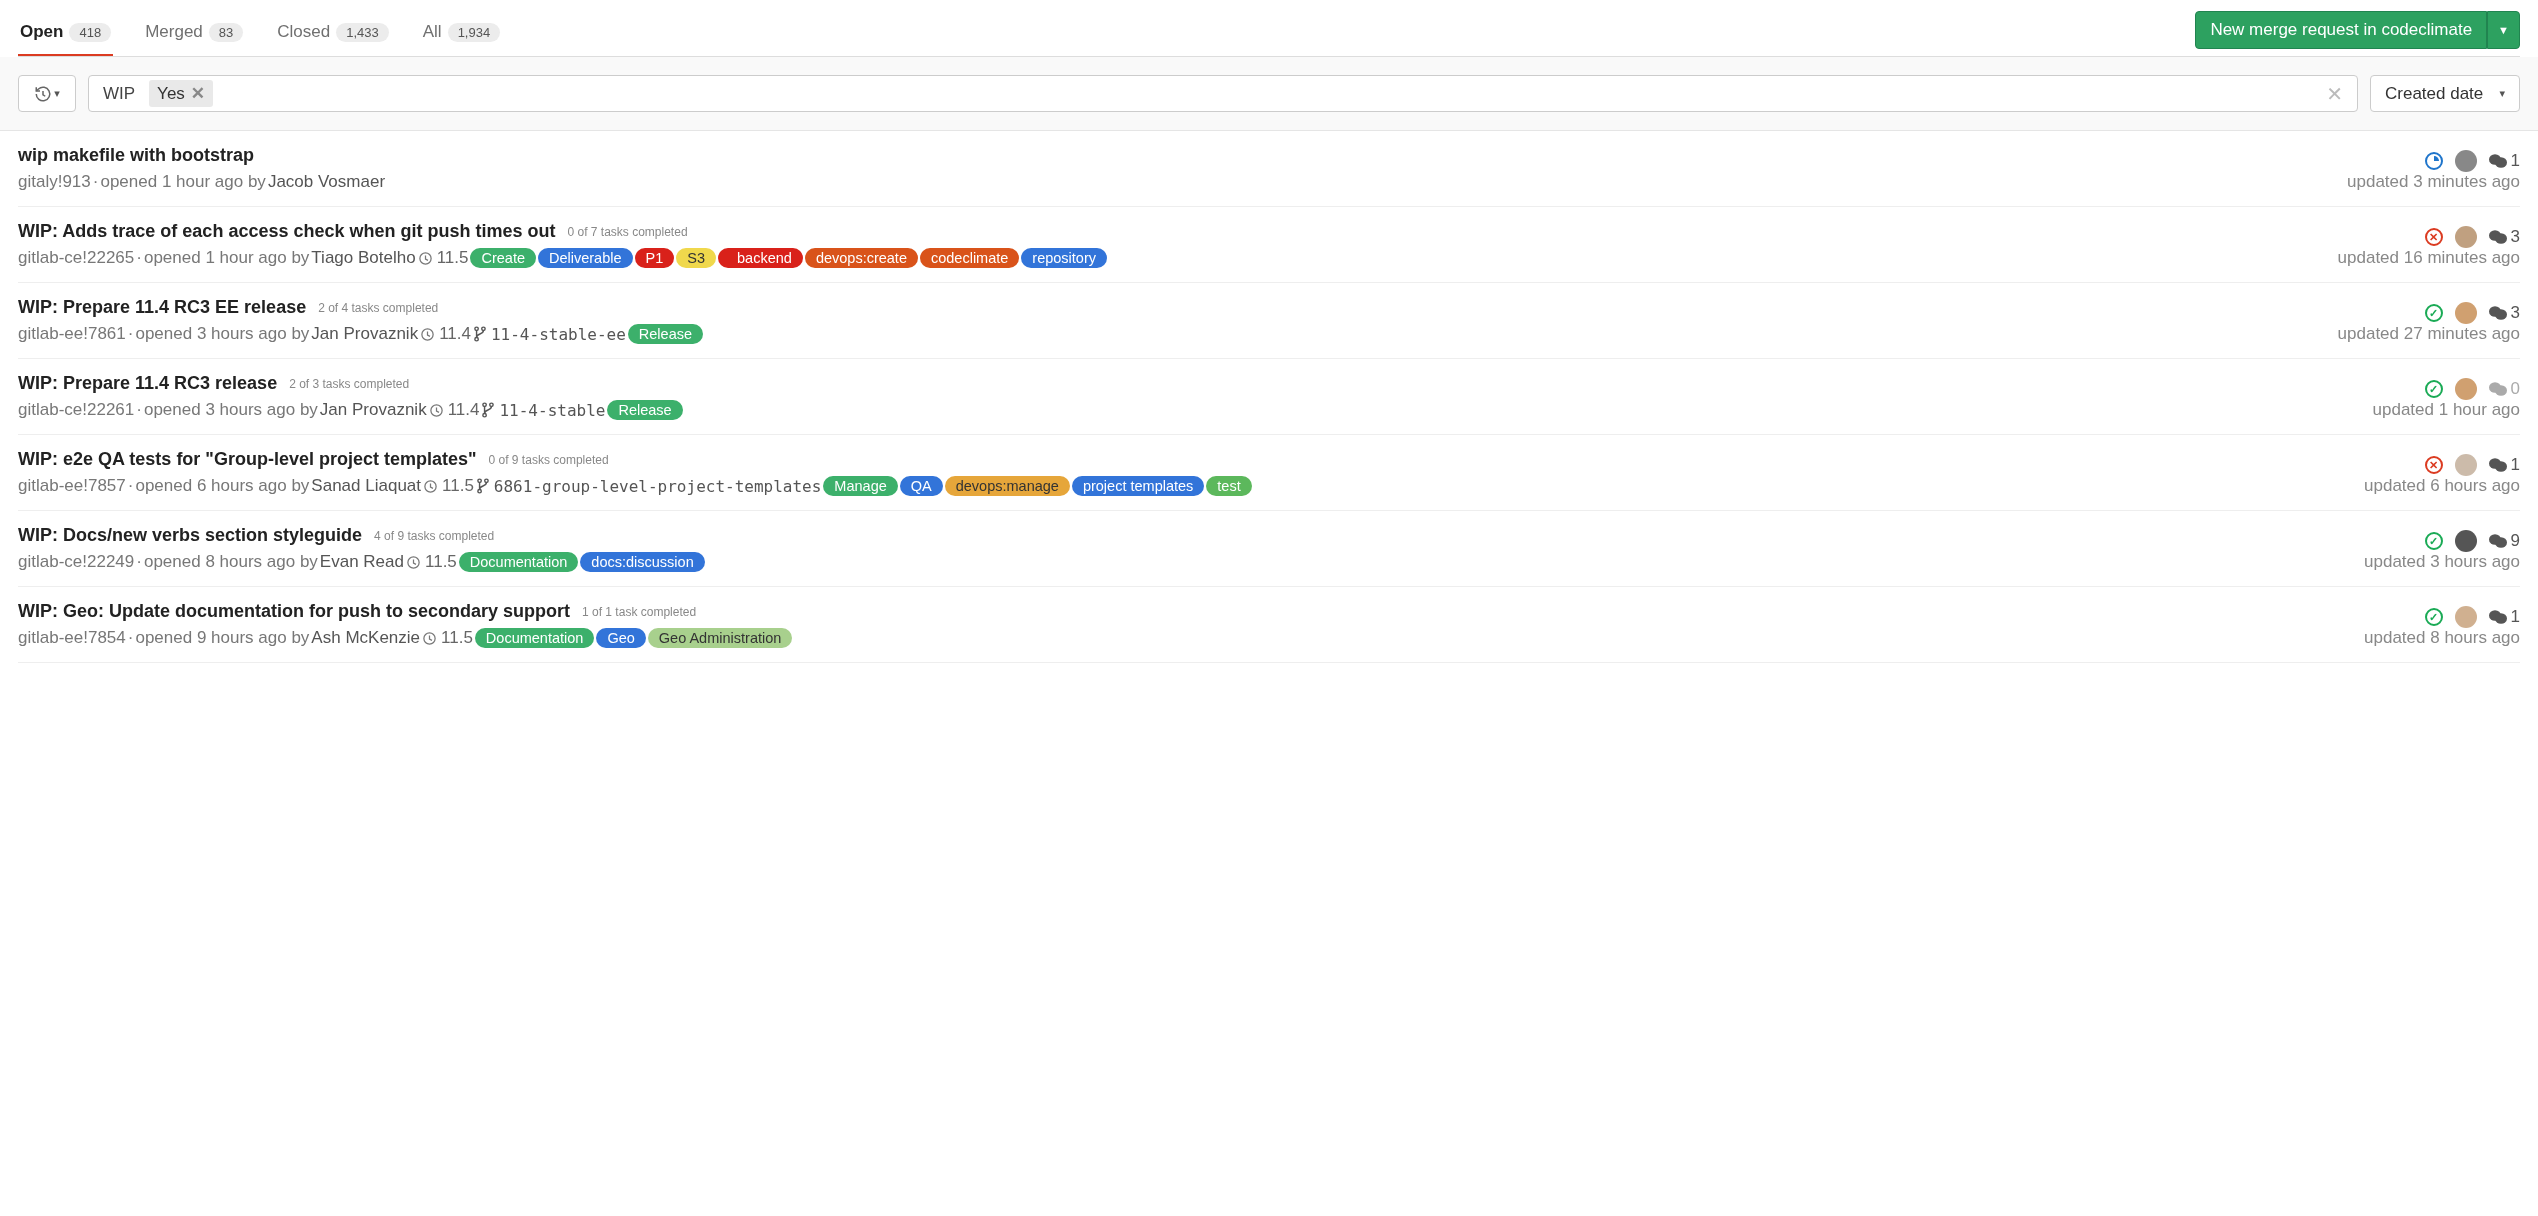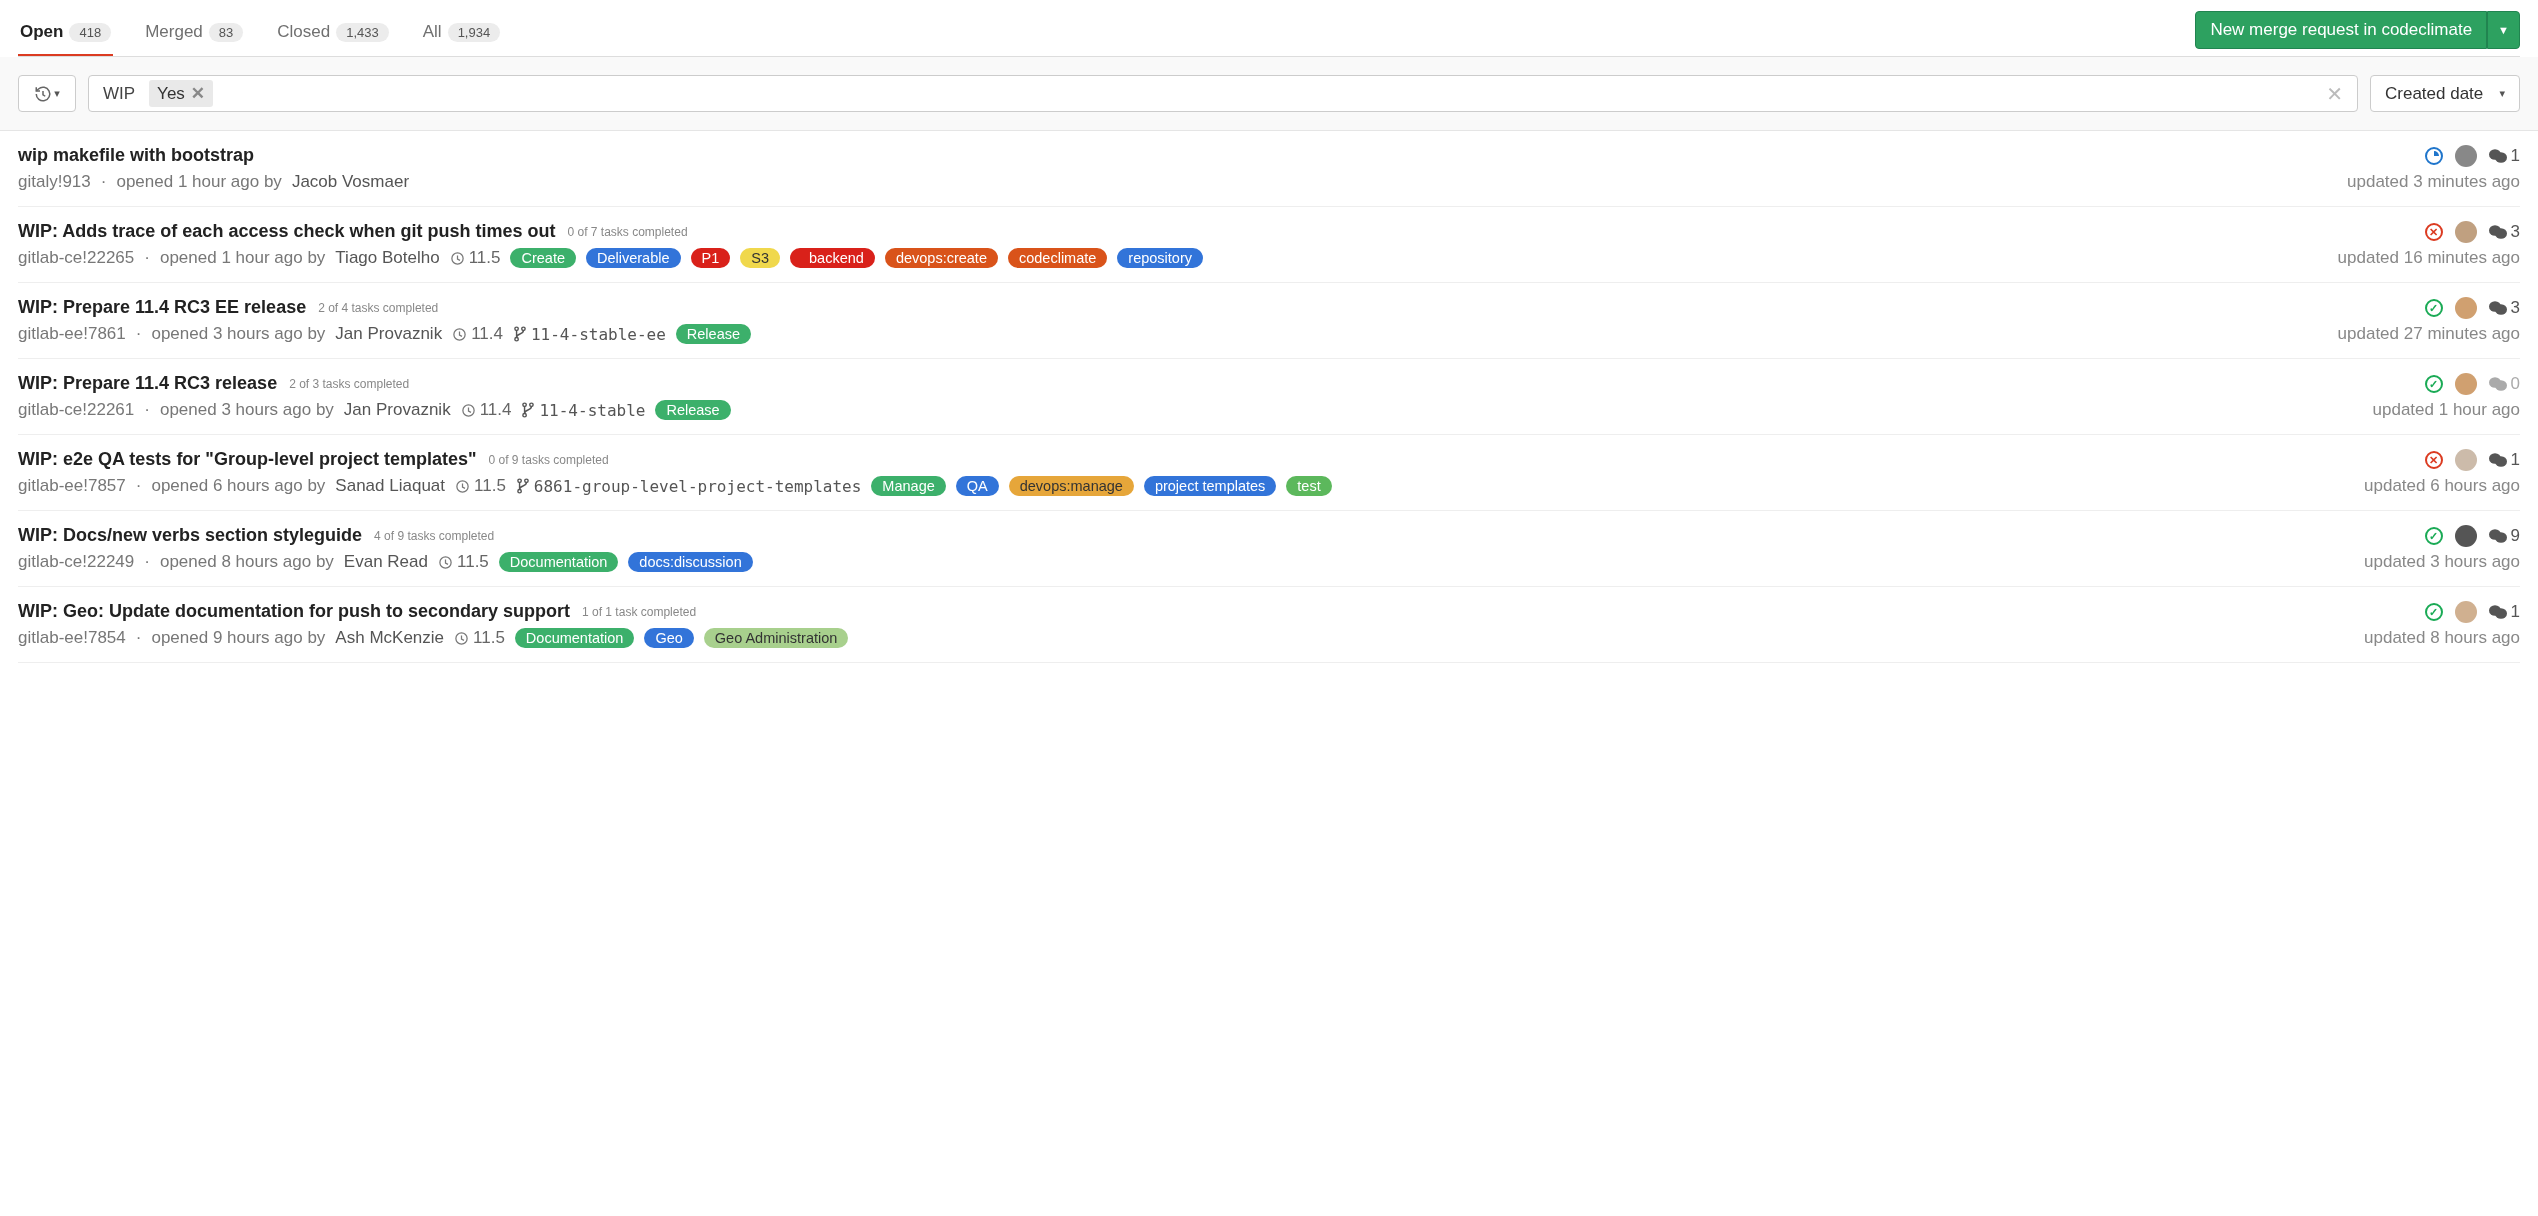--- a/index.html
+++ b/index.html
@@ -61,27 +61,28 @@
     background: #fff; border: 1px solid #ccc; border-radius: 4px;
     padding: 6px 14px; display: flex; align-items: center; gap: 16px; color: #333;
     cursor: pointer; min-width: 150px; justify-content: space-between;
   }
   .caret { font-size: 11px; color: #555; }
   .caret-white { font-size: 11px; color: #fff; }
   .mr-list { }
   .mr-item {
     display: flex; border-bottom: 1px solid #eee; padding: 14px 0;
     gap: 16px;
+    align-items: flex-end;
   }
   .mr-main { flex: 1; }
   .mr-titleline { display: flex; align-items: center; gap: 12px; flex-wrap: wrap;}
   .mr-title { color: #222; font-weight: 600; font-size: 18px; }
   .mr-tasks { color: #888; font-size: 12px; }
   .mr-metaline {
-    margin-top: 6px; display: flex; align-items: center; gap: 10px; flex-wrap: wrap;
+    margin-top: 6px; display: flex; align-items: center; gap: 2px; flex-wrap: wrap;
     color: #777;
   }
   .mr-ref { color: #777; }
   .mr-author { color: #555; }
   .mr-mile { display: inline-flex; align-items: center; gap: 4px; color: #666;}
   .mr-branch { display: inline-flex; align-items: center; gap: 4px;
     color: #555; font-family: SFMono-Regular, Menlo, monospace; font-size: 16px;}
   .label {
     display: inline-block; padding: 2px 11px; border-radius: 12px; font-size: 14.5px;
     color: #fff; white-space: nowrap;

